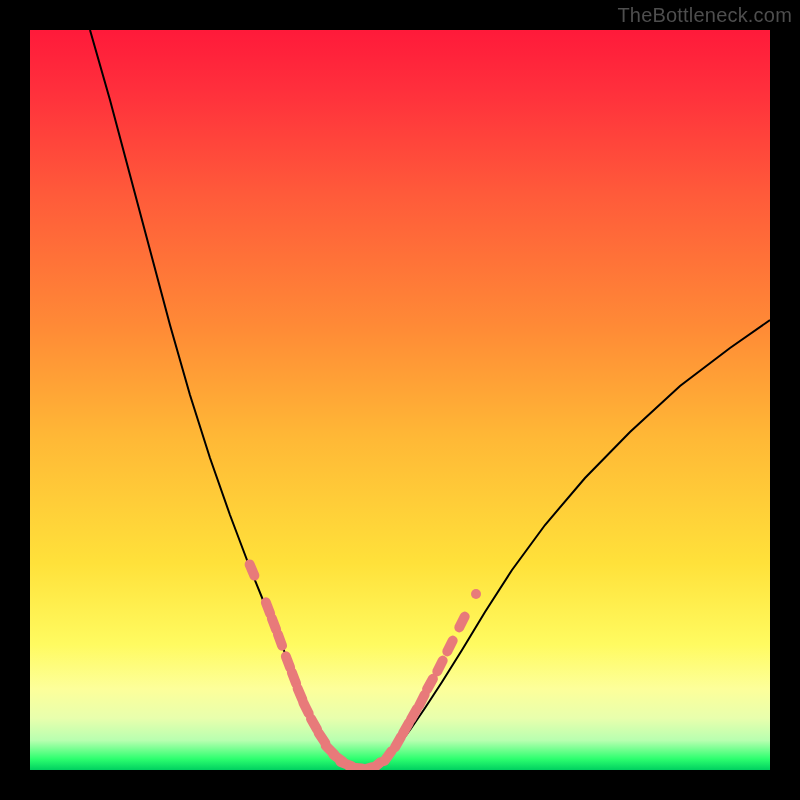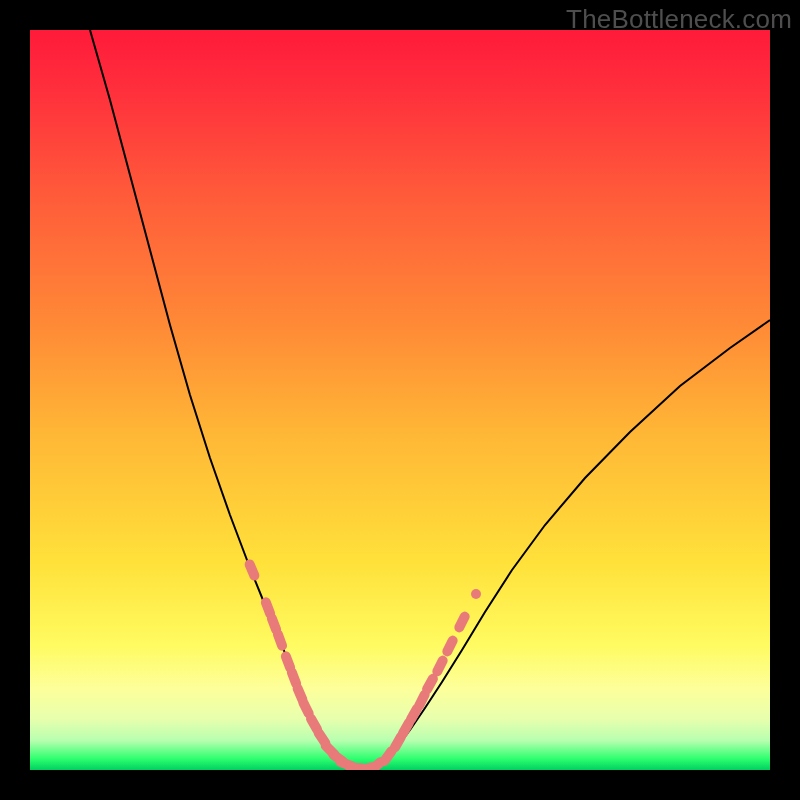--- a/index.html
+++ b/index.html
@@ -39,21 +39,21 @@
       #b8ffb0 96%,
       #2dff6f 98.5%,
       #00d060 100%
     );
   }
   .watermark {
     position: absolute;
     top: 4px;
     right: 8px;
     color: #4e4e4e;
-    font-size: 26px;
+    font-size: 20px;
     letter-spacing: 0.2px;
     font-weight: 500;
     user-select: none;
   }
   svg.curves {
     position: absolute;
     left: 0;
     top: 0;
     width: 740px;
     height: 740px;

